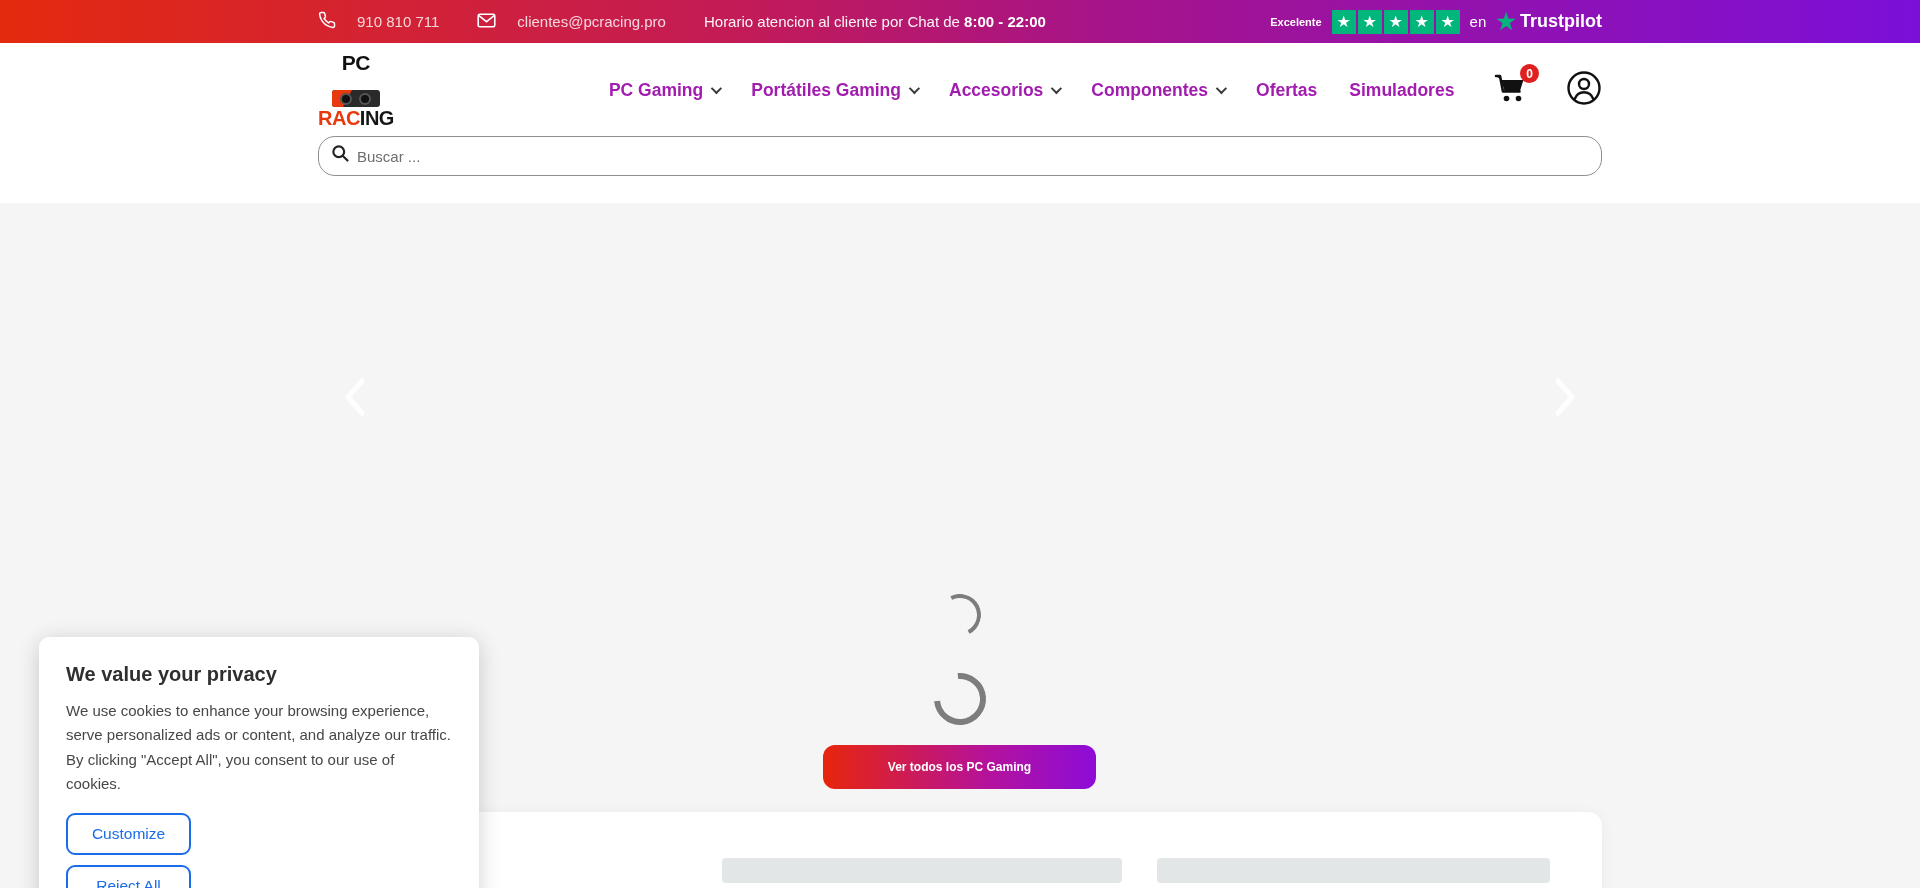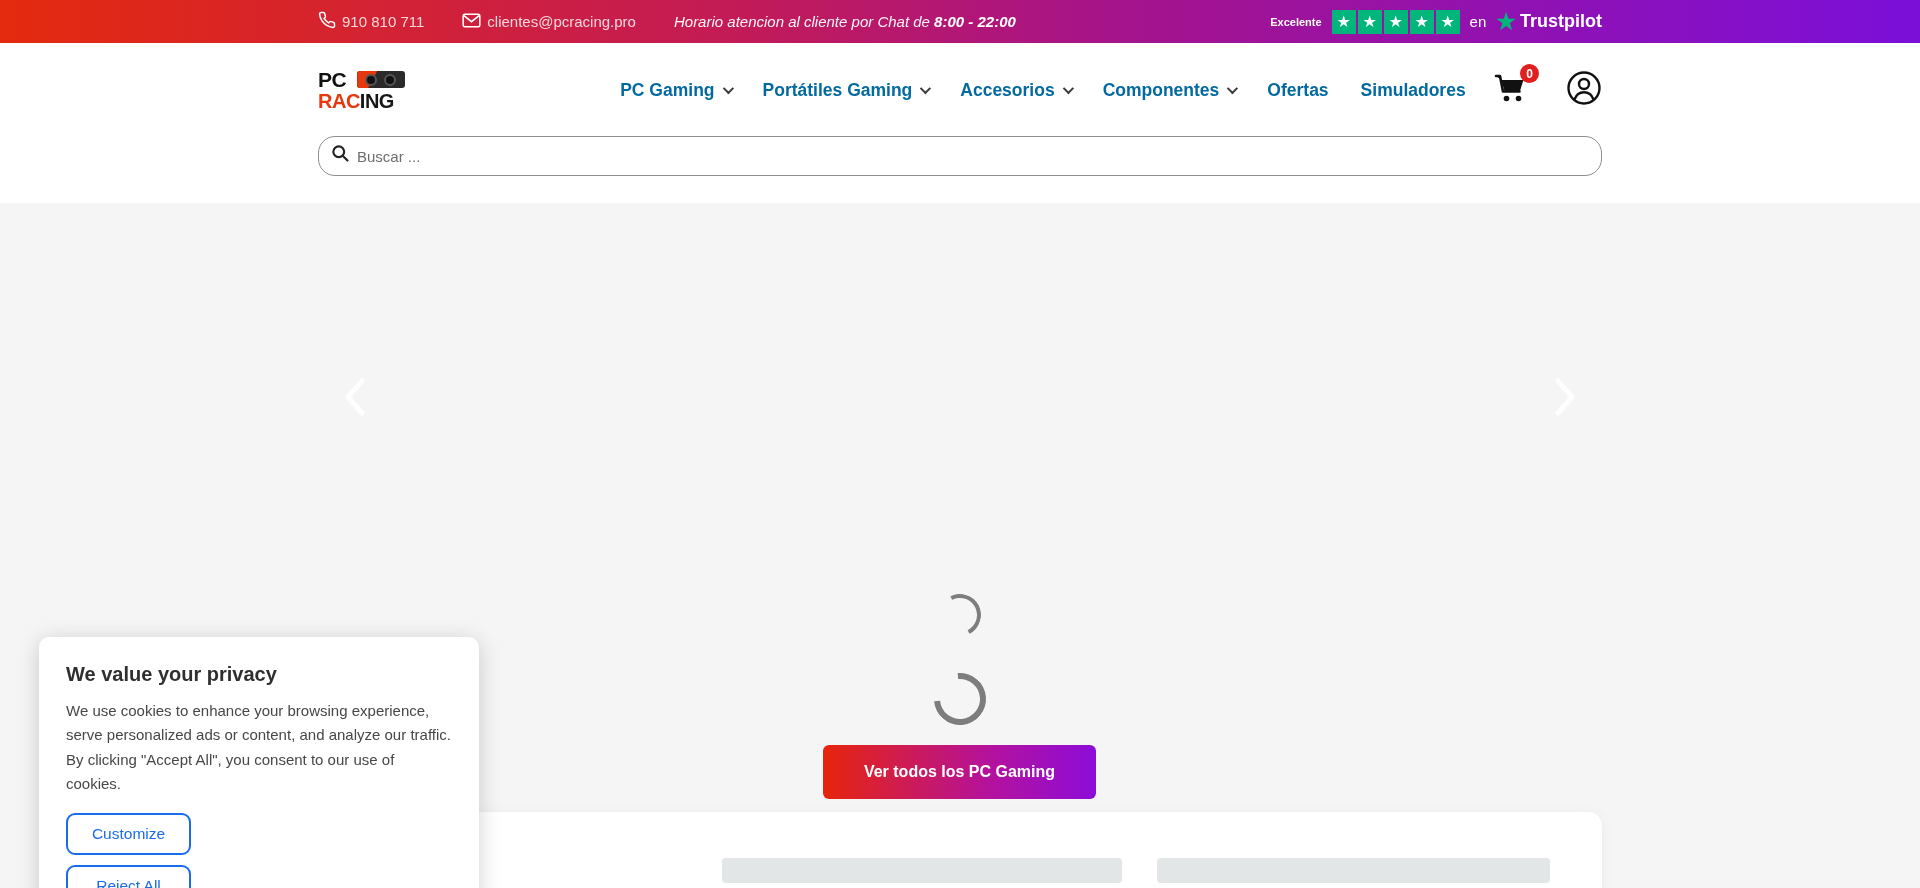--- a/index.html
+++ b/index.html
@@ -6,51 +6,51 @@
   html,body { width:1920px; height:888px; overflow:hidden; font-family:"Liberation Sans", sans-serif; background:#fff; }
 
   
   .topbar {
     height:43px; width:100%;
     background:linear-gradient(90deg,#e42a0e 0%,#c31b56 38%,#a6148b 58%,#7b0fd9 100%);
     display:flex; align-items:center; color:#fff; font-size:15px;
   }
   .topbar-inner { width:1284px; margin:0 auto; display:flex; align-items:center; }
   .tb-left { display:flex; align-items:center; gap:10px; }
-  .tb-item { display:flex; align-items:center; gap:6px; margin-right:28px; }
+  .tb-item { display:flex; align-items:center; gap:21px; margin-right:28px; }
   .tb-link { color:rgba(255,255,255,.82); }
-  .tb-hours { color:rgba(255,255,255,.95);font-style:italic; }
+  .tb-hours { color:rgba(255,255,255,.95); }
   .tb-hours b { color:#fff; font-weight:bold; }
   .tb-right { margin-left:auto; display:flex; align-items:center; gap:10px; }
   .tb-rating-label { font-weight:bold; font-size:11px; }
   .tp-stars { display:flex; gap:2px; }
   .tp-star-box { width:24px; height:24px; background:#00b67a; color:#fff; font-size:16px;
                  display:flex; align-items:center; justify-content:center; }
   .tp-en { font-size:15px; }
   .tp-logo { display:flex; align-items:center; gap:4px; font-weight:bold; font-size:18px; color:#fff; }
   .tp-logo-star { color:#00b67a; font-size:22px; line-height:1; }
 
   
   .header-block { background:#fff; padding-top:11px; }
   .header-row { width:1284px; margin:0 auto; height:72px; display:flex; align-items:center; }
   .logo { display:flex; flex-direction:column; line-height:1; cursor:pointer; }
-  .logo-top { display:flex; align-items:center; gap:11px; }
+  .logo-top { display:flex; align-items:center; gap:17px;flex-direction:column; }
   .logo-pc { font-size:21px; font-weight:900; color:#111; letter-spacing:-0.5px; }
   .logo-gpu { position:relative; width:48px; height:17px; background:#2a2a2a; border-radius:3px; overflow:hidden; }
   .logo-gpu::before { content:""; position:absolute; left:0; top:0; width:20px; height:17px;
                       background:#e8380d; clip-path:polygon(0 0,100% 0,55% 100%,0 100%); }
   .fan { position:absolute; top:2.5px; width:12px; height:12px; border-radius:50%;
          background:#111; border:2px solid #555; }
   .fan1 { left:8px; } .fan2 { left:27px; }
   .logo-bottom { font-size:20px; font-weight:900; letter-spacing:-0.5px; margin-top:1px; }
   .logo-rac { color:#e8380d; } .logo-ing { color:#161616; }
 
   .nav { display:flex; align-items:center; gap:32px; margin-left:215px; }
   .nav-item { display:flex; align-items:center; gap:8px; font-size:17.5px; font-weight:bold;
-              color:#0369a1; cursor:pointer; white-space:nowrap;text-align:right; }
+              color:#a21caf; cursor:pointer; white-space:nowrap;text-align:right; }
   .chev { width:8px; height:8px; border-right:2px solid #3b3b3b; border-bottom:2px solid #3b3b3b;
           transform:rotate(45deg) translateY(-2px); }
   .header-icons { margin-left:auto; display:flex; align-items:center; gap:38px; }
   .cart-wrap { position:relative; cursor:pointer; }
   .cart-badge { position:absolute; top:-9px; right:-11px; min-width:19px; height:19px; background:#e01f1f;
                 color:#fff; border-radius:50%; font-size:12px; font-weight:bold;
                 display:flex; align-items:center; justify-content:center; }
   .account-wrap { cursor:pointer; display:flex; }
 
   
@@ -66,23 +66,23 @@
   .main { position:relative; width:100%; height:695px; background:#f5f5f5; }
   .car-arrow { position:absolute; top:172px; width:30px; height:44px; cursor:pointer; opacity:.9; }
   .car-left { left:340px; } .car-right { right:340px; }
 
   .spinner { position:absolute; left:50%; border-radius:50%; border-style:solid; border-color:#7d7d7d; }
   .spinner-1 { top:391px; width:42px; height:42px; border-width:4.5px; margin-left:-21px;
                border-left-color:transparent; border-bottom-color:transparent; transform:rotate(18deg); }
   .spinner-2 { top:470px; width:52px; height:52px; border-width:6px; margin-left:-26px;
                border-left-color:transparent; transform:rotate(40deg); }
 
-  .cta-btn { position:absolute; left:823px; top:542px; width:273px; height:54px; border:none;
-             border-radius:6px; background:linear-gradient(90deg,#e7250b 0%,#b5129b 60%,#8d0cd8 100%);
-             color:#fff; font-size:16px; font-weight:bold; cursor:pointer;
+  .cta-btn { position:absolute; left:823px; top:542px; width:273px; height:44px; border:none;
+             border-radius:12px; background:linear-gradient(90deg,#e7250b 0%,#b5129b 60%,#8d0cd8 100%);
+             color:#fff; font-size:12px; font-weight:bold; cursor:pointer;
              font-family:"Liberation Sans", sans-serif; }
 
   .bottom-card { position:absolute; left:318px; top:609px; width:1284px; height:279px;
                  background:#fff; border-radius:14px; box-shadow:0 2px 14px rgba(0,0,0,.05); }
   .skel { position:absolute; top:46px; height:25px; background:#e2e6e7; border-radius:4px; }
   .skel-1 { left:404px; width:400px; }
   .skel-2 { left:839px; width:393px; }
   .tp-bottom { position:absolute; left:72px; top:63px; display:flex; align-items:flex-start; gap:10px; }
   .tp-bottom-star { width:44px; height:42px; background:#00b67a;
         clip-path:polygon(50% 0%,61% 35%,98% 35%,68% 57%,79% 91%,50% 70%,21% 91%,32% 57%,2% 35%,39% 35%); }

